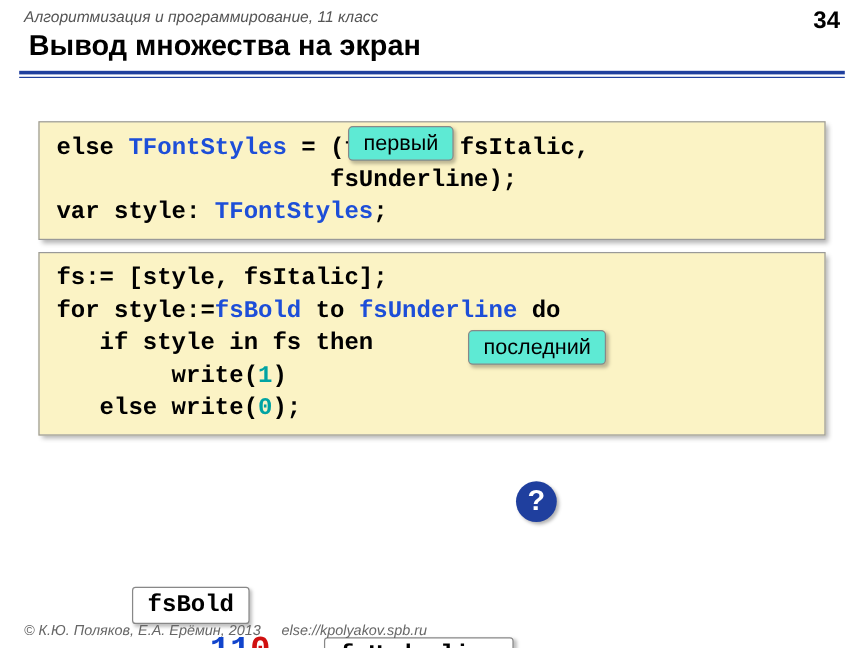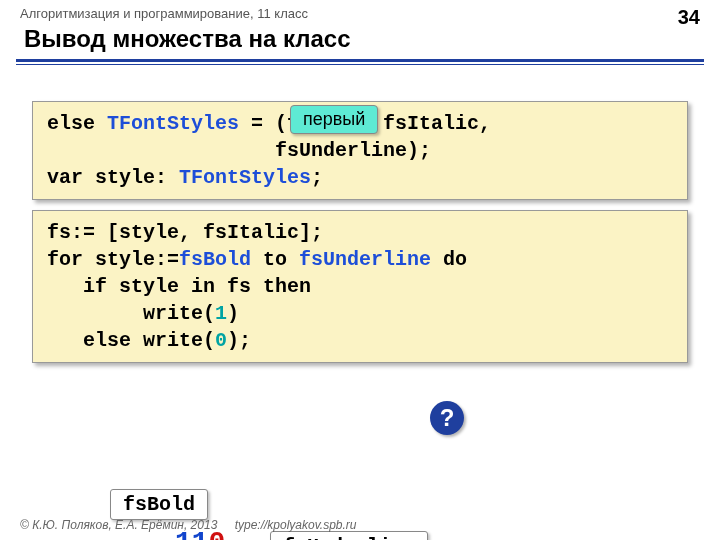--- a/index.html
+++ b/index.html
@@ -1,17 +1,17 @@
 <!DOCTYPE html>
 <html><head>
 <meta charset="utf-8">
 <style>
 html,body{margin:0;padding:0}
 body{width:720px;height:540px;font-family:Arial,Helvetica,sans-serif;background:#fff;position:relative;color:#000}
-.topbar{font-size:13px;color:#555;padding:6px 12px 2px 20px}
+.topbar{font-size:13px;font-style:italic;color:#555;padding:6px 12px 2px 20px}
 .pagenum{position:absolute;top:6px;right:20px;font-size:20px;font-weight:bold;color:#000}
 .title{font-size:24px;font-weight:bold;padding:2px 0 6px 24px}
 .hr1{height:3px;background:#1F3F9E;margin:0 16px}
 .hr2{height:1px;background:#1F3F9E;margin:2px 16px 0 16px}
 .content{position:relative;padding:0 32px}
 .tag{display:inline-block;background:#5eead4;border:1px solid #888;border-radius:4px;padding:3px 12px;font-size:18px;box-shadow:2px 2px 3px rgba(0,0,0,.25)}
 .tag-first{position:absolute;top:4px;left:290px}
 .codebox{background:#FBF3C5;border:1px solid #999;box-shadow:3px 3px 4px rgba(0,0,0,.3);font-family:"Courier New",monospace;font-size:20px;font-weight:bold;line-height:1.35;padding:8px 14px;margin-top:36px;white-space:pre}
 .codebox2{margin-top:10px}
 .tag-last{position:absolute;top:174px;left:390px;z-index:3}
@@ -28,32 +28,33 @@
 .result .r1{color:#1144cc}
 .result .r0{color:#d01010}
 .footer{position:absolute;bottom:8px;left:20px;font-size:12px;font-style:italic;color:#666}
 .footer .url{margin-left:14px;color:#666}
 </style>
 </head>
 <body>
 
 <div class="topbar">Алгоритмизация и программирование, 11 класс</div>
 <div class="pagenum">34</div>
-<div class="title">Вывод множества на класс</div>
+<div class="title">Вывод множества на экран</div>
 <div class="hr1"></div>
 <div class="hr2"></div>
 
 <div class="content">
 
   <div class="tag tag-first">первый</div>
 
   <div class="codebox"><span class="kw">else </span><span class="tname">TFontStyles</span><span> = (fsBold, fsItalic,</span>
 <span>                   fsUnderline);</span>
 <span>var style: </span><span class="tname">TFontStyles</span><span>;</span></div>
 
+  <div class="tag tag-last">последний</div>
 
   <div class="codebox codebox2"><span>fs:= [style, fsItalic];</span>
 <span>for style:=</span><span class="tname">fsBold</span><span> to </span><span class="tname">fsUnderline</span><span> do</span>
 <span>   if style in fs then</span>
 <span>        write(</span><span class="num">1</span><span>)</span>
 <span>   else write(</span><span class="num">0</span><span>);</span></div>
 
   <div class="qrow">
     <div class="qcircle">?</div>
   </div>
@@ -62,14 +63,14 @@
   <div class="labelbox lb-under">fsUnderline</div>
 
   <div class="result">
     <span class="r1">11</span><span class="r0">0</span>
   </div>
 
 </div>
 
 <div class="footer">
   <span>© К.Ю. Поляков, Е.А. Ерёмин, 2013</span>
-  <span class="url">type://kpolyakov.spb.ru</span>
+  <span class="url">else://kpolyakov.spb.ru</span>
 </div>
 
 </body></html>

